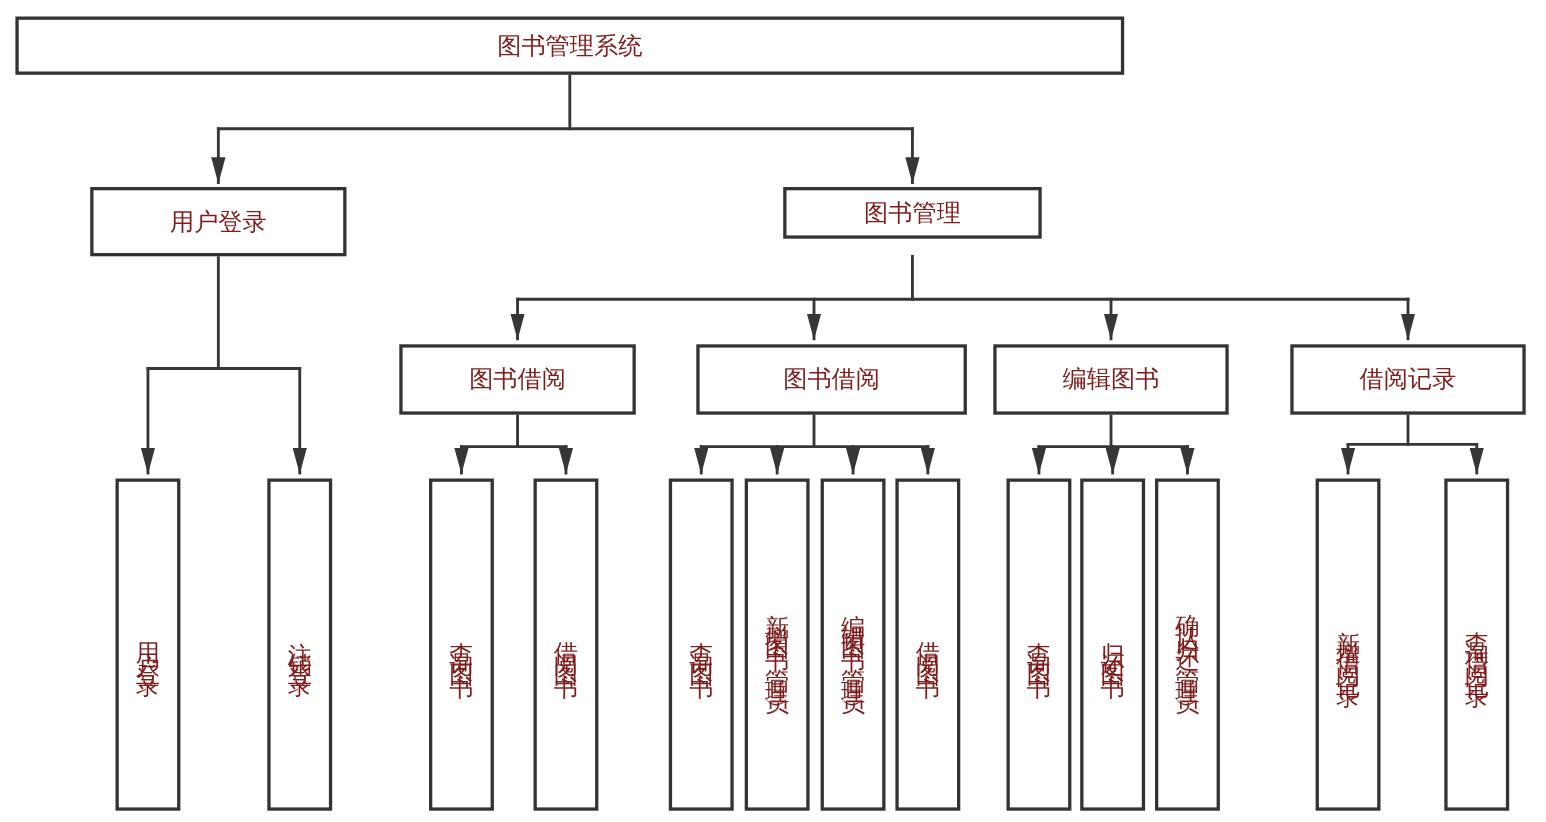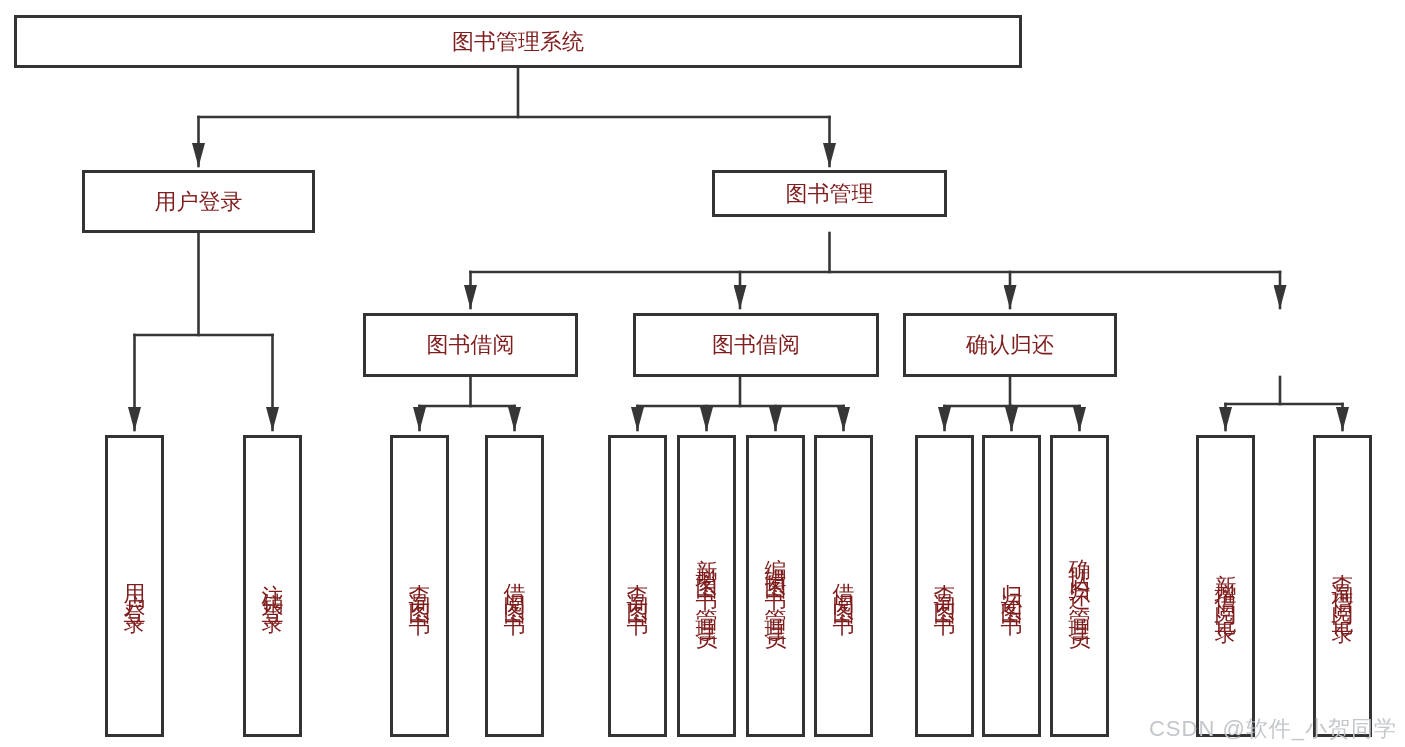--- a/index.html
+++ b/index.html
@@ -102,35 +102,35 @@
     </g>
   </svg>
 
   <div class="box" style="left:14px;top:15px;width:1008px;height:53px">图书管理系统</div>
 
   <div class="box" style="left:82px;top:170px;width:233px;height:63px">用户登录</div>
   <div class="box" style="left:712px;top:170px;width:235px;height:47px">图书管理</div>
 
   <div class="box" style="left:363px;top:313px;width:215px;height:64px">图书借阅</div>
   <div class="box" style="left:633px;top:313px;width:246px;height:64px">图书借阅</div>
-  <div class="box" style="left:903px;top:313px;width:214px;height:64px">确认归还</div>
+  <div class="box" style="left:903px;top:313px;width:214px;height:64px">编辑图书</div>
+  <div class="box" style="left:1173px;top:313px;width:214px;height:64px">借阅记录</div>
 
   <div class="box vbox" style="left:105px;top:435px;width:59px;height:302px">用户登录</div>
   <div class="box vbox" style="left:243px;top:435px;width:59px;height:302px">注销登录</div>
 
   <div class="box vbox" style="left:390px;top:435px;width:59px;height:302px">查询图书</div>
   <div class="box vbox" style="left:485px;top:435px;width:59px;height:302px">借阅图书</div>
 
   <div class="box vbox" style="left:608px;top:435px;width:59px;height:302px">查询图书</div>
   <div class="box vbox" style="left:677px;top:435px;width:59px;height:302px">新增图书（管理员）</div>
   <div class="box vbox" style="left:746px;top:435px;width:59px;height:302px">编辑图书（管理员）</div>
   <div class="box vbox" style="left:814px;top:435px;width:59px;height:302px">借阅图书</div>
 
   <div class="box vbox" style="left:915px;top:435px;width:59px;height:302px">查询图书</div>
   <div class="box vbox" style="left:982px;top:435px;width:59px;height:302px">归还图书</div>
   <div class="box vbox" style="left:1050px;top:435px;width:59px;height:302px">确认归还（管理员）</div>
 
   <div class="box vbox" style="left:1196px;top:435px;width:59px;height:302px">新增借阅记录</div>
   <div class="box vbox" style="left:1313px;top:435px;width:59px;height:302px">查询借阅记录</div>
 
-  <div class="watermark">CSDN @软件_小贺同学</div>
 
 </div>
 
 </body></html>

